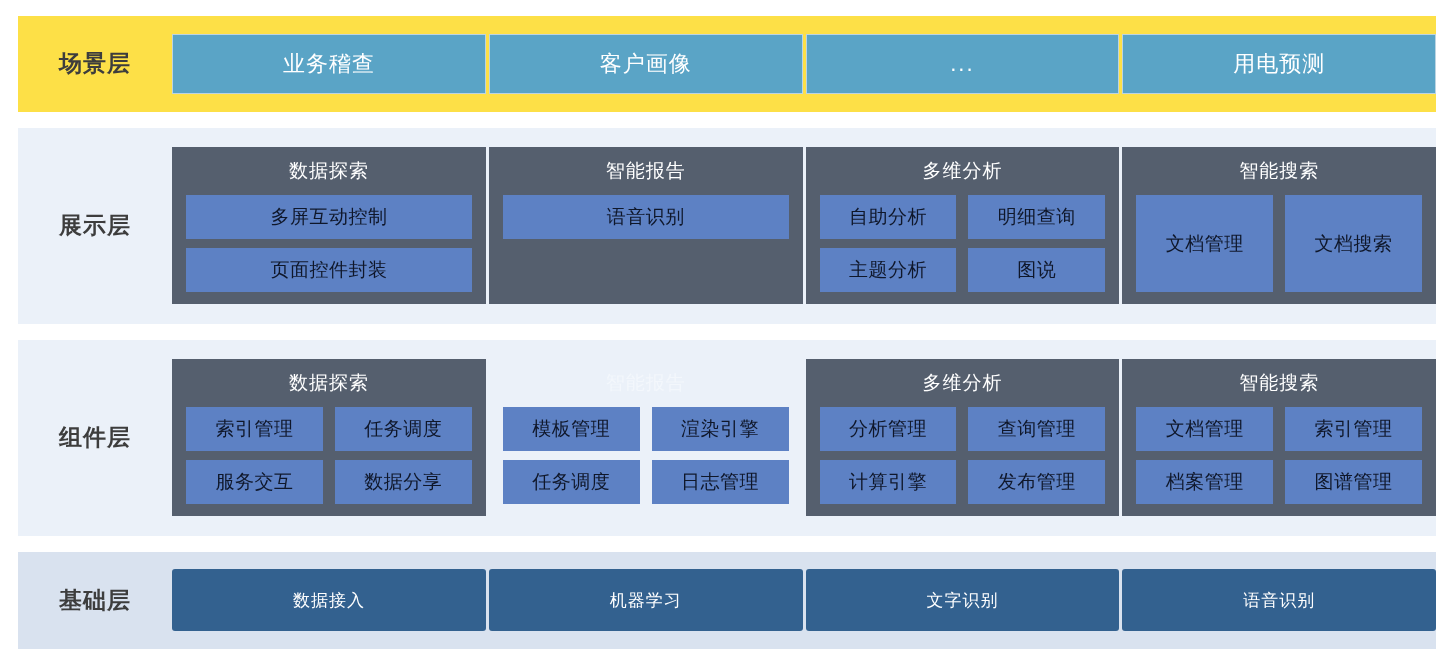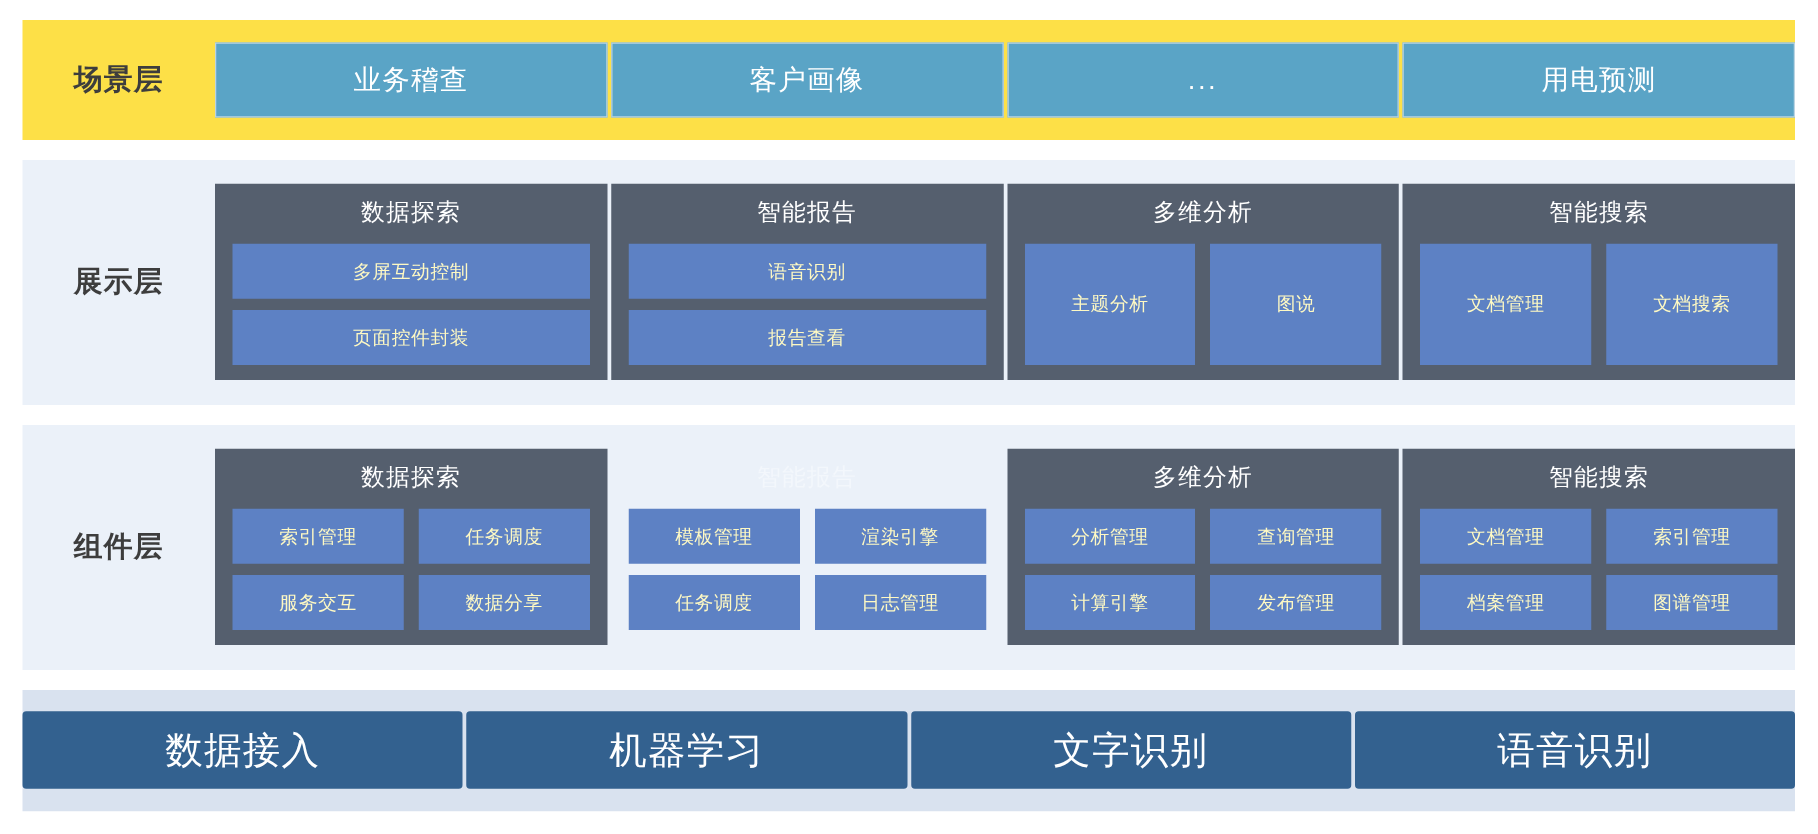--- a/index.html
+++ b/index.html
@@ -105,41 +105,41 @@
     flex: 1 1 auto;
   }
   .card-row {
     display: flex;
     gap: 12px;
     flex: 1 1 0;
   }
   .subtile {
     flex: 1 1 0;
     background: #5d81c4;
-    color: #fef9c3;
-    font-size: 15px;
+    color: #0f172a;
+    font-size: 19px;
     display: flex;
     align-items: center;
     justify-content: center;
     letter-spacing: 0.5px;
     min-height: 44px;
   }
 
   
   .band-foundation {
     background: #d9e2ef;
     height: 98px;
   }
   .tile-foundation {
     flex: 1 1 0;
     height: 62px;
     background: #33週;
     background: #33618f;
     color: #ffffff;
-    font-size: 30px;
+    font-size: 17px;
     display: flex;
     align-items: center;
     justify-content: center;
     border-radius: 3px;
     letter-spacing: 1px;
   }
 </style>
 </head>
 <body>
 
@@ -171,28 +171,31 @@
         </div>
       </div>
 
       <div class="card">
         <div class="card-title">智能报告</div>
         <div class="card-rows">
           <div class="card-row">
             <div class="subtile">语音识别</div>
           </div>
           <div class="card-row">
-            <div class="subtile">报告查看</div>
           </div>
         </div>
       </div>
 
       <div class="card">
         <div class="card-title">多维分析</div>
         <div class="card-rows">
+          <div class="card-row">
+            <div class="subtile">自助分析</div>
+            <div class="subtile">明细查询</div>
+          </div>
           <div class="card-row">
             <div class="subtile">主题分析</div>
             <div class="subtile">图说</div>
           </div>
         </div>
       </div>
 
       <div class="card">
         <div class="card-title">智能搜索</div>
         <div class="card-rows">
@@ -263,20 +266,21 @@
             <div class="subtile">档案管理</div>
             <div class="subtile">图谱管理</div>
           </div>
         </div>
       </div>
 
     </div>
   </div>
 
   <div class="band band-foundation">
+    <div class="band-label">基础层</div>
     <div class="band-body">
       <div class="tile-foundation">数据接入</div>
       <div class="tile-foundation">机器学习</div>
       <div class="tile-foundation">文字识别</div>
       <div class="tile-foundation">语音识别</div>
     </div>
   </div>
 
 </div>
 

